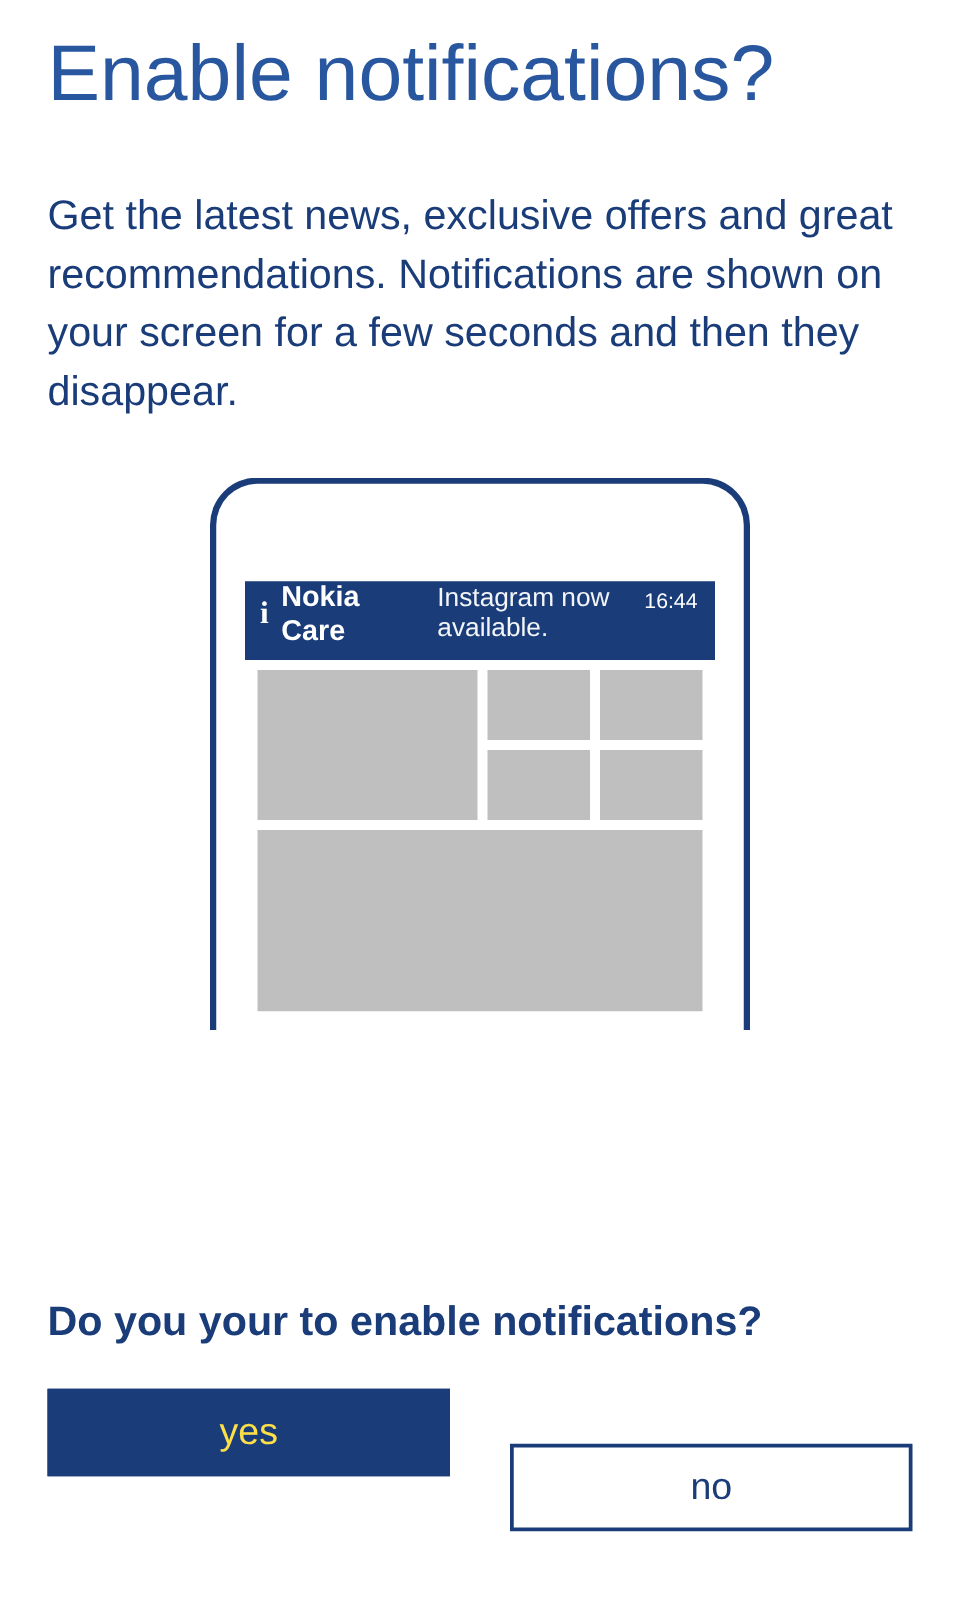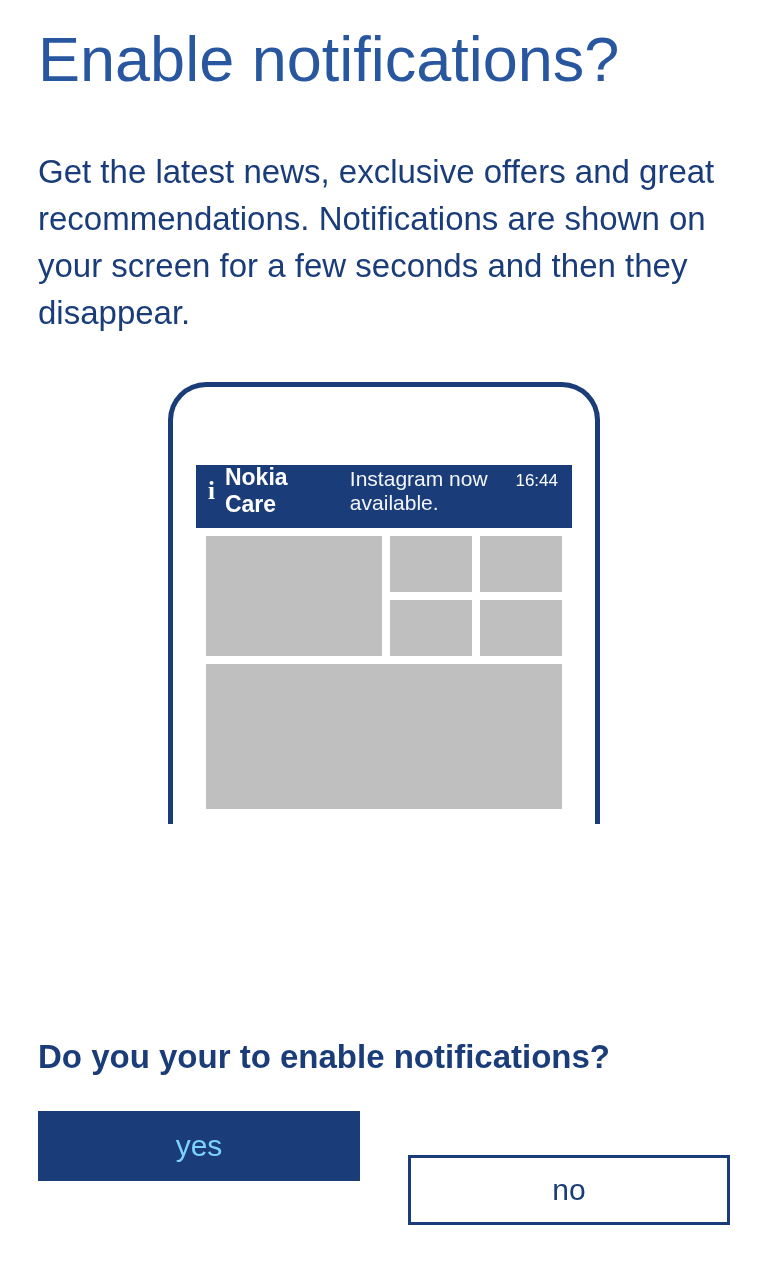--- a/index.html
+++ b/index.html
@@ -146,21 +146,21 @@
       font-size: 30px;
       font-family: inherit;
       border: 3px solid #1a3d7a;
       cursor: pointer;
       display: flex;
       align-items: center;
       justify-content: center;
     }
     .btn-primary {
       background: #1a3d7a;
-      color: #7dd3fc;
+      color: #fde047;
     }
     .btn-secondary {
       background: #ffffff;
       color: #1a3d7a;
       margin-top: 44px;
     }
   </style>
 </head>
 <body>
 

